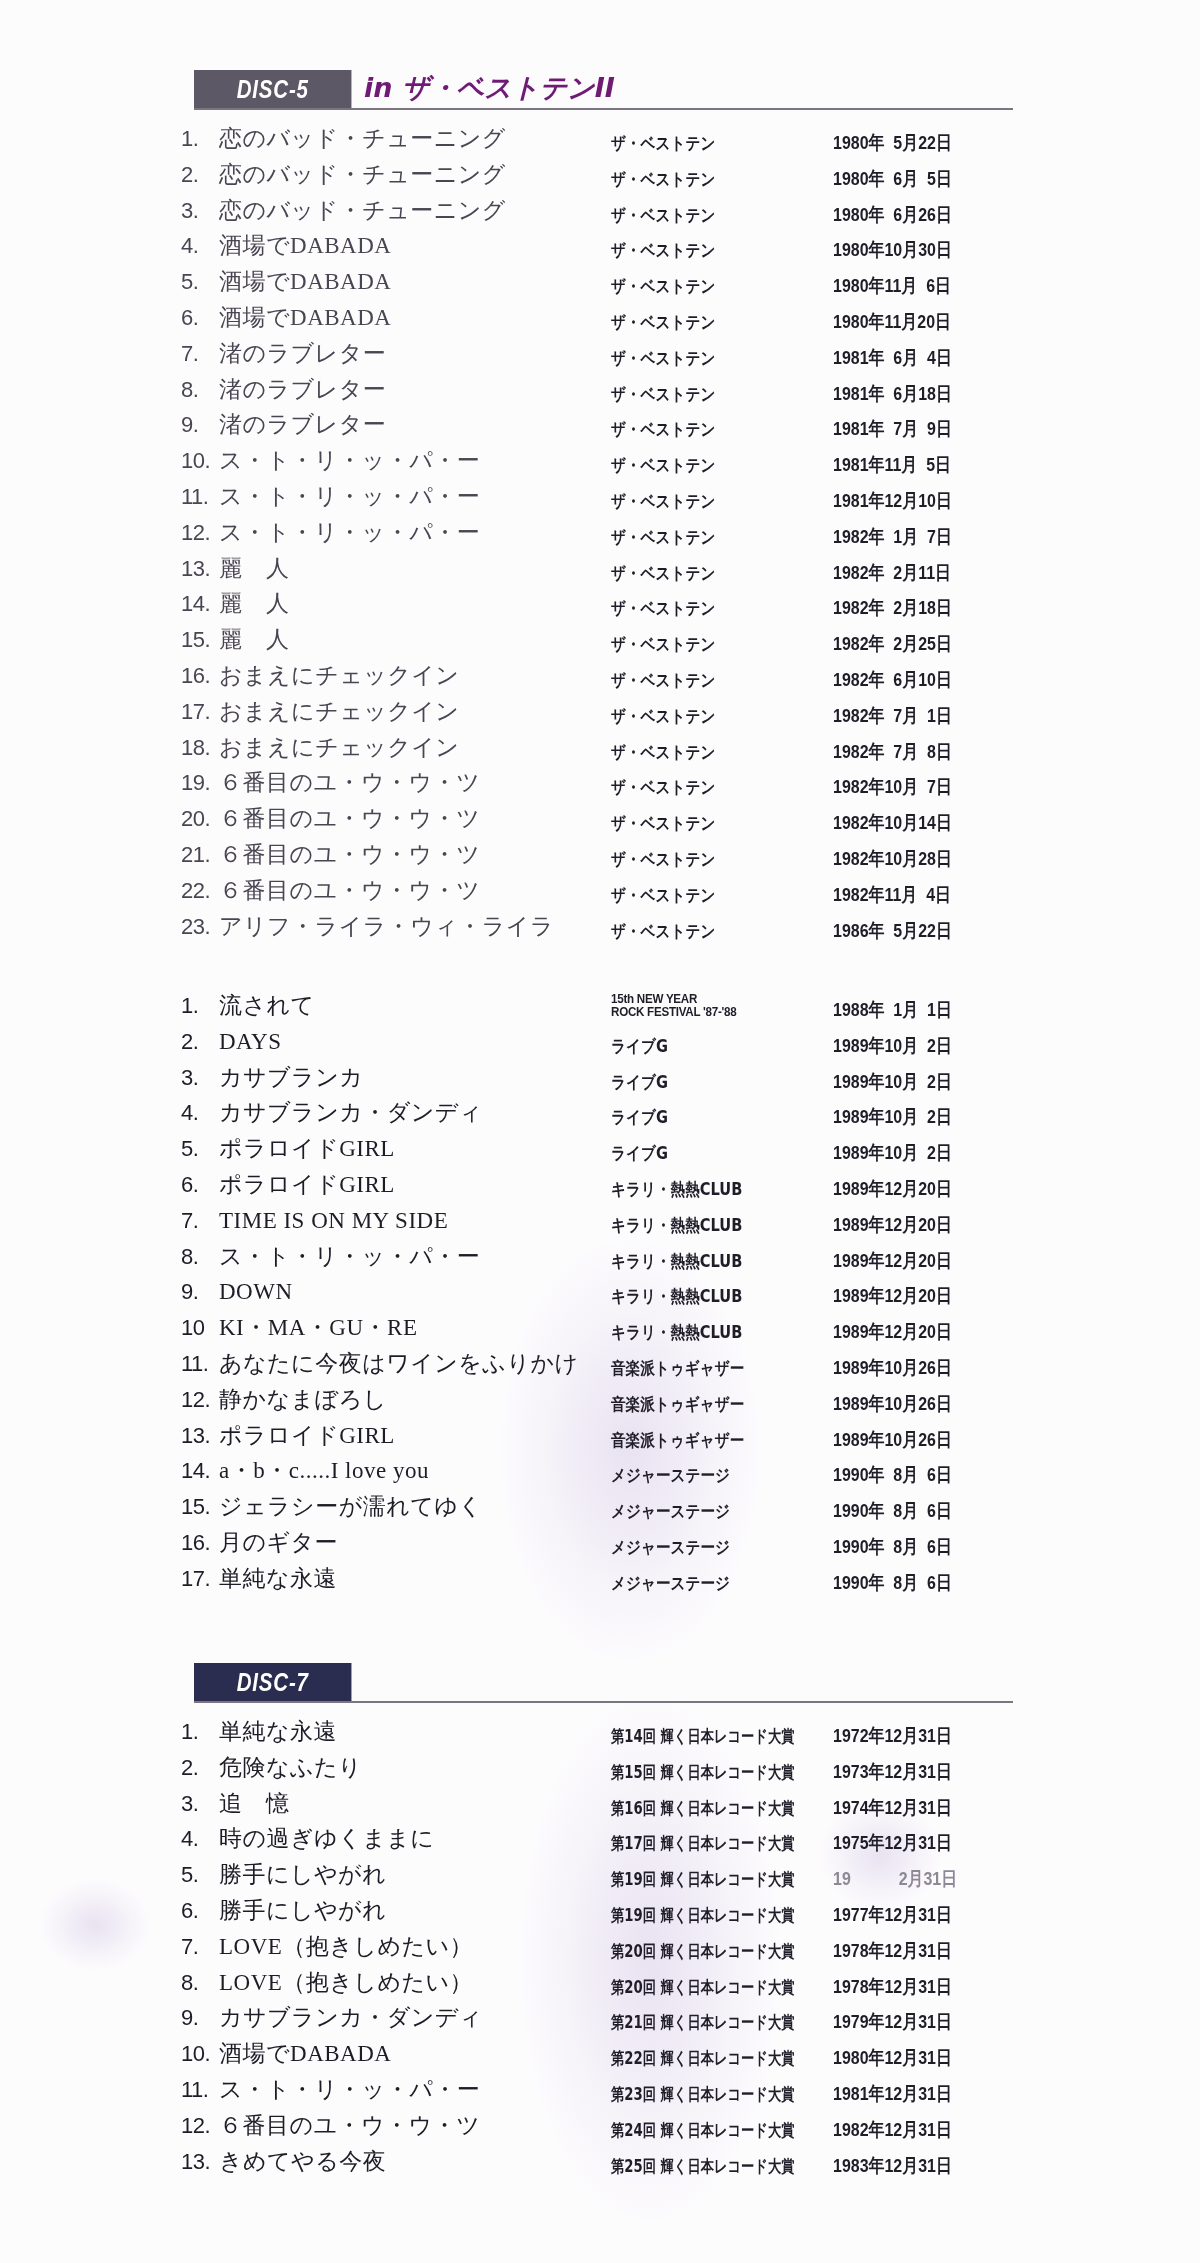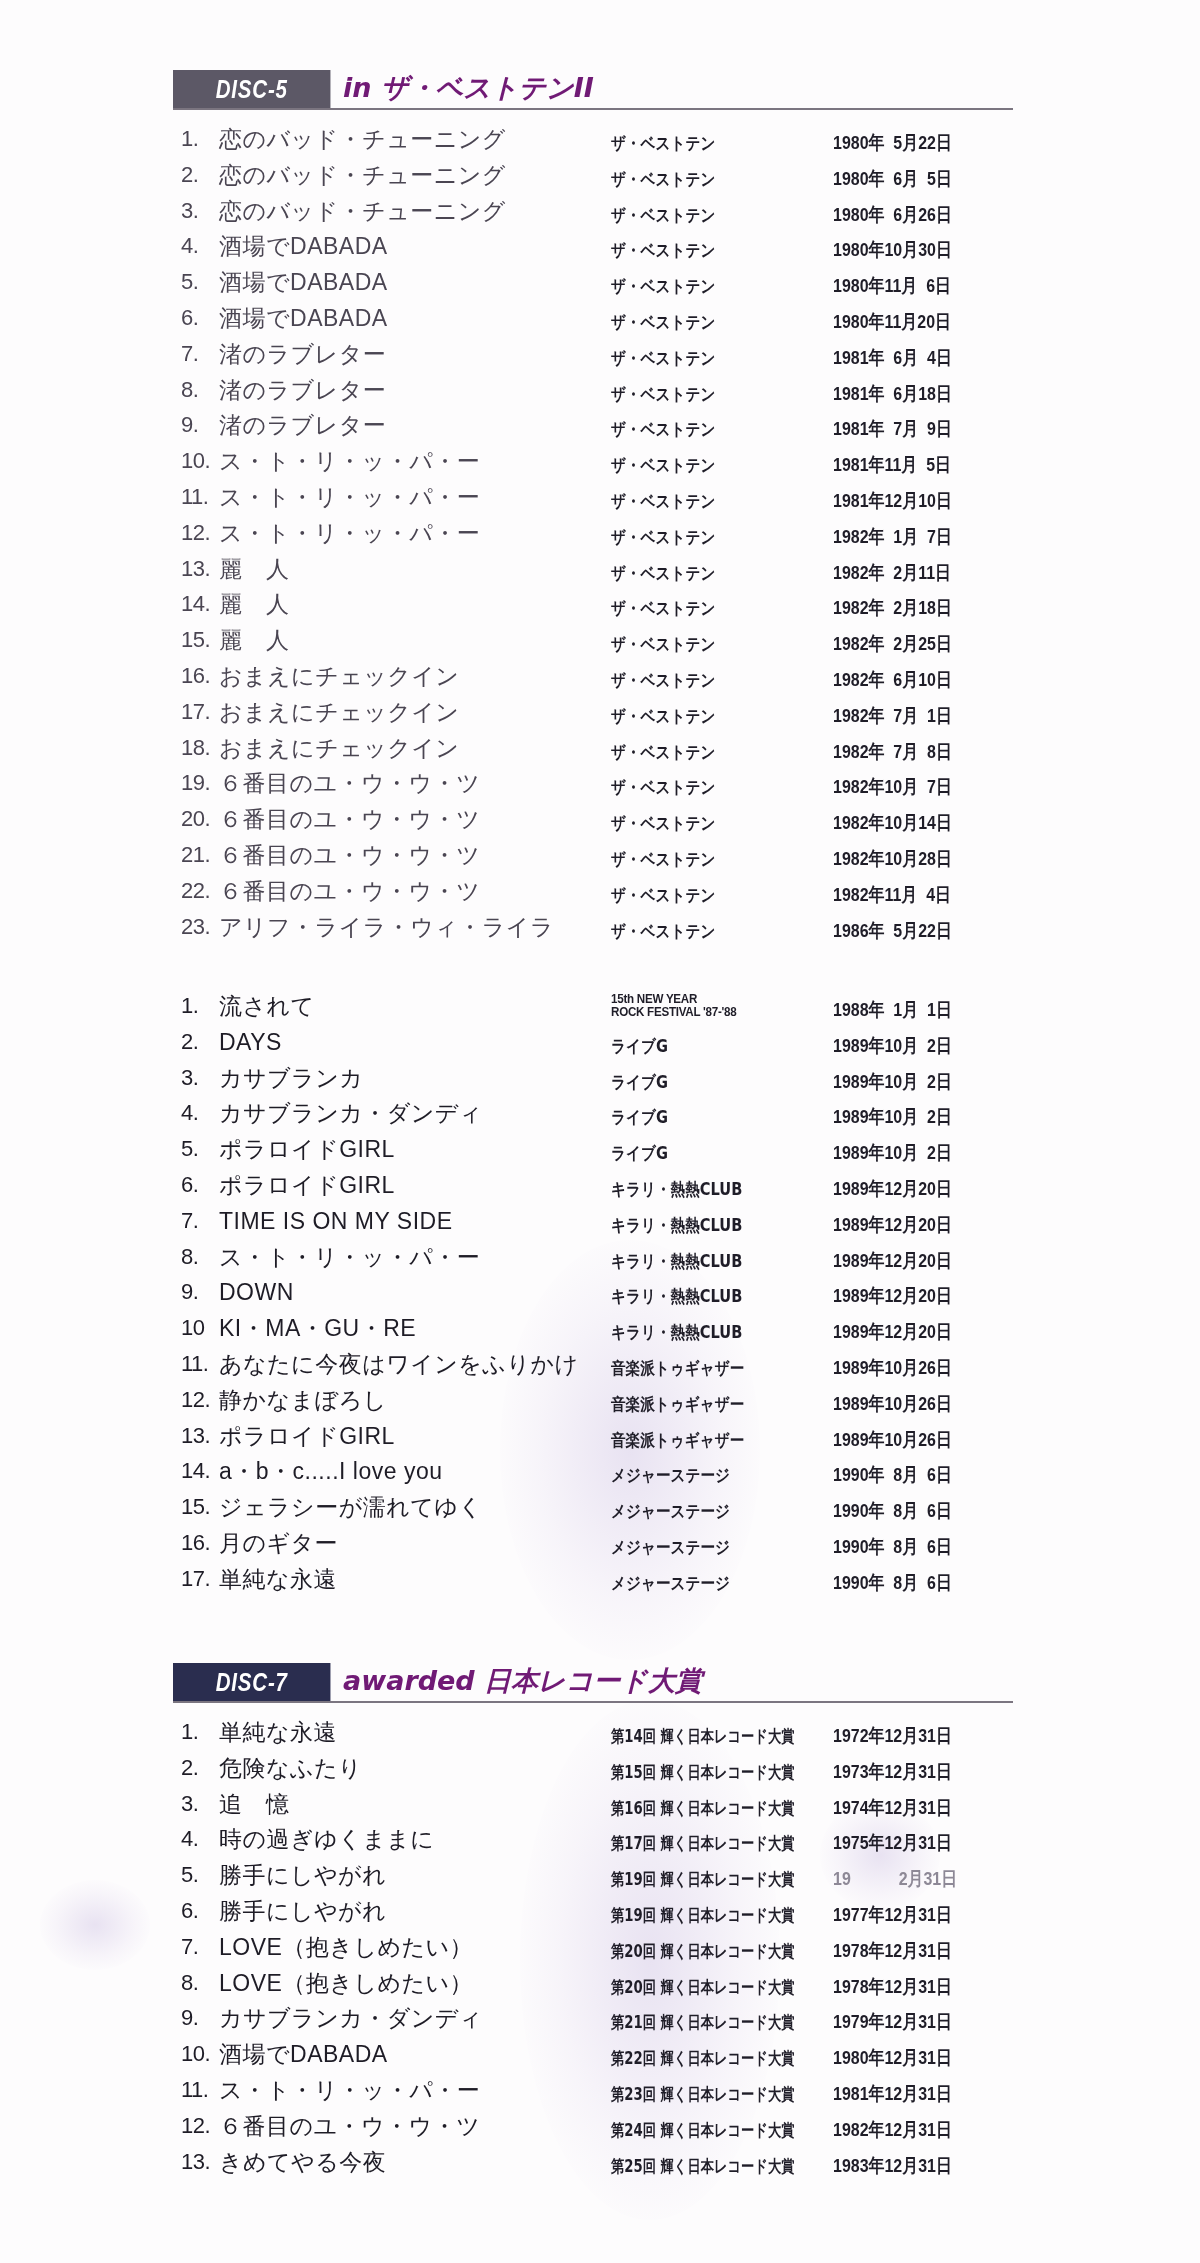--- a/index.html
+++ b/index.html
@@ -19,20 +19,21 @@
     pointer-events: none;
   }
   .section {
     position: absolute;
     left: 173px;
     width: 840px;
   }
   .sec-header {
     position: relative;
     height: 40px;
+    margin-left: 21px;
   }
   .disc-label {
     position: absolute;
     left: 0;
     top: 0;
     width: 158px;
     height: 38px;
     background: #2a2d4f;
     color: #ffffff;
     font-family: "Liberation Sans", "DejaVu Sans", sans-serif;
@@ -82,21 +83,21 @@
     font-family: "Liberation Sans", "DejaVu Sans", sans-serif;
     font-size: 22px;
     line-height: 30px;
     color: #1e1c26;
     letter-spacing: -0.5px;
   }
   .title {
     position: absolute;
     left: 46px;
     top: 0;
-    font-family: Liberation Sans, sans-serif;
+    font-family: Liberation Serif, serif;
     font-size: 23px;
     line-height: 30px;
     color: #1e1c26;
     white-space: nowrap;
     letter-spacing: 0.5px;
   }
   .faded-text .title, .faded-text .num { color: #4a4552; }
   .program {
     position: absolute;
     left: 438px;
@@ -398,21 +399,20 @@
         <span class="title">単純な永遠</span>
         <div class="program">メジャーステージ</div>
         <span class="date">1990年  8月  6日</span>
       </div>
     </div>
 </section>
 
 <section class="section award" style="top:1663px;">
   <div class="sec-header">
     <div class="disc-label">DISC-7</div>
-    <div class="sec-title">awarded 日本レコード大賞</div>
     <div class="rule"></div>
   </div>
   <div class="rows" id="rows-2">
       <div class="row">
         <span class="num">1.</span>
         <span class="title">単純な永遠</span>
         <div class="program">第14回 輝く日本レコード大賞</div>
         <span class="date">1972年12月31日</span>
       </div>
       <div class="row">

